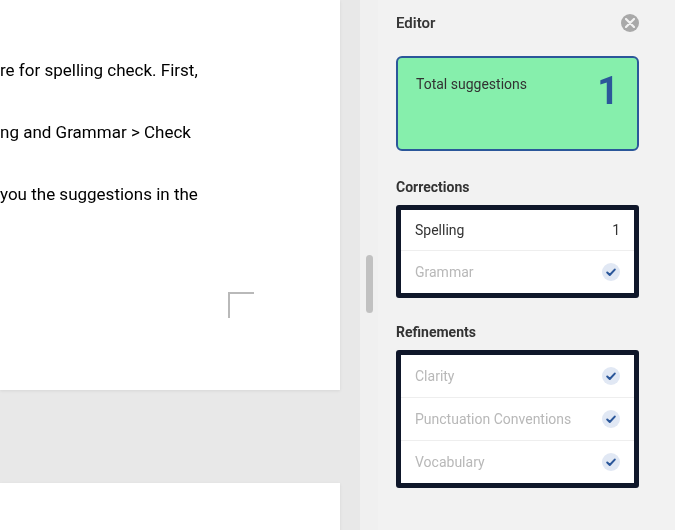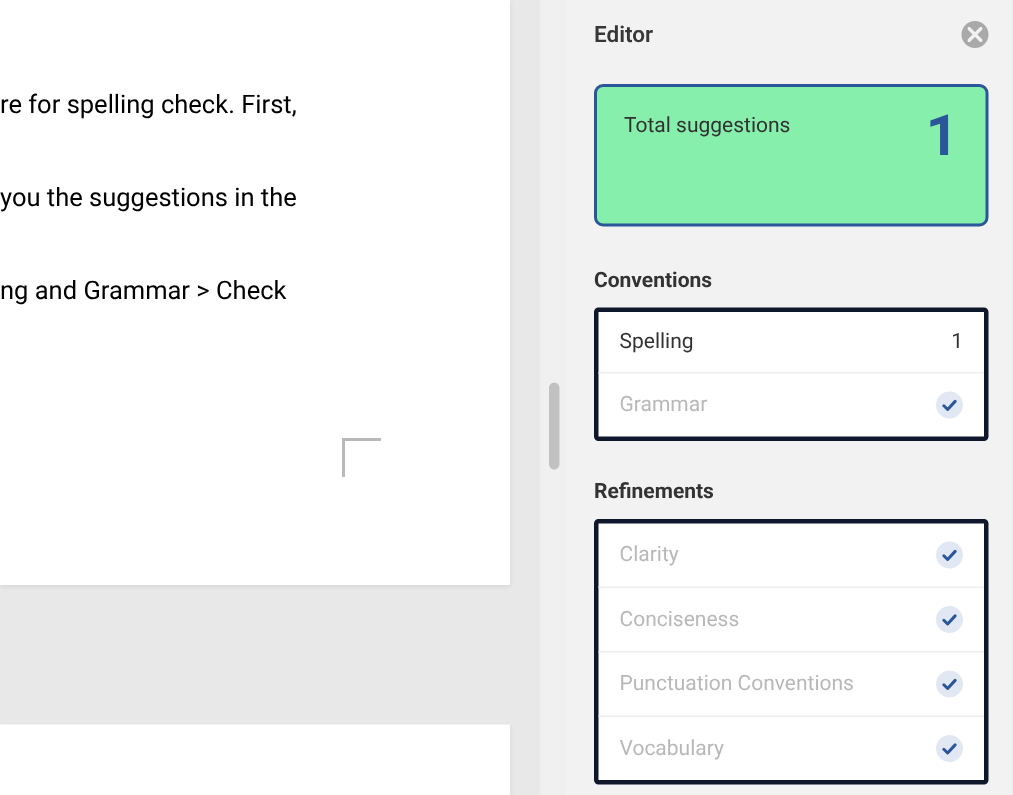--- a/index.html
+++ b/index.html
@@ -67,21 +67,21 @@
   }
 
   
   .editor-panel {
     position: absolute;
     left: 378px;
     top: 0;
     width: 297px;
     height: 530px;
     background: #f2f2f2;
-    padding: 14px 16px 0 18px;
+    padding: 14px 36px 0 18px;
   }
   .editor-header {
     display: flex;
     justify-content: space-between;
     align-items: center;
     margin-bottom: 24px;
   }
   .editor-title {
     font-size: 15px;
     font-weight: 600;
@@ -127,21 +127,21 @@
 
   .section-heading {
     font-size: 14px;
     font-weight: 700;
     color: #333333;
     margin-bottom: 10px;
   }
 
   .list {
     background: #ffffff;
-    border: 3px solid #0f172a;
+    border: 5px solid #0f172a;
     border-radius: 3px;
     margin-bottom: 26px;
   }
   .list-row {
     display: flex;
     justify-content: space-between;
     align-items: center;
     padding: 12px 14px;
     font-size: 14px;
     border-bottom: 1px solid #eeeeee;
@@ -164,22 +164,22 @@
   .check-badge path { stroke: #2b579a; stroke-width: 2.4; fill: none; stroke-linecap: round; stroke-linejoin: round; }
 
   .refinements-list { margin-bottom: 0; }
 </style>
 </head>
 <body>
 
 <div class="doc-page">
   <div class="doc-text">
     <div>re for spelling check. First,</div>
+    <div>ng and Grammar &gt; Check</div>
     <div>you the suggestions in the</div>
-    <div>ng and Grammar &gt; Check</div>
   </div>
   <div class="corner-mark"></div>
 </div>
 <div class="doc-page-2"></div>
 
 <div class="scroll-track">
   <div class="scroll-thumb"></div>
 </div>
 
 <div class="editor-panel">
@@ -190,21 +190,21 @@
           <path d="M1 1 L9 9 M9 1 L1 9" stroke="#f2f2f2" stroke-width="2.2" stroke-linecap="round"></path>
         </svg>
     </div>
   </div>
 
   <div class="total-card">
     <div class="total-label">Total suggestions</div>
     <div class="total-number">1</div>
   </div>
 
-  <div class="section-heading">Conventions</div>
+  <div class="section-heading">Corrections</div>
   <div class="list">
     <div class="list-row">
       <span class="row-label">Spelling</span>
       <span class="row-count">1</span>
     </div>
     <div class="list-row">
       <span class="row-label muted">Grammar</span>
       <span class="check-badge">
         <svg viewBox="0 0 12 10">
             <path d="M1.5 5 L4.5 8 L10.5 1.5"></path>
@@ -217,28 +217,20 @@
   <div class="list refinements-list">
     <div class="list-row">
       <span class="row-label muted">Clarity</span>
       <span class="check-badge">
         <svg viewBox="0 0 12 10">
             <path d="M1.5 5 L4.5 8 L10.5 1.5"></path>
           </svg>
       </span>
     </div>
     <div class="list-row">
-      <span class="row-label muted">Conciseness</span>
-      <span class="check-badge">
-        <svg viewBox="0 0 12 10">
-            <path d="M1.5 5 L4.5 8 L10.5 1.5"></path>
-          </svg>
-      </span>
-    </div>
-    <div class="list-row">
       <span class="row-label muted">Punctuation Conventions</span>
       <span class="check-badge">
         <svg viewBox="0 0 12 10">
             <path d="M1.5 5 L4.5 8 L10.5 1.5"></path>
           </svg>
       </span>
     </div>
     <div class="list-row">
       <span class="row-label muted">Vocabulary</span>
       <span class="check-badge">

